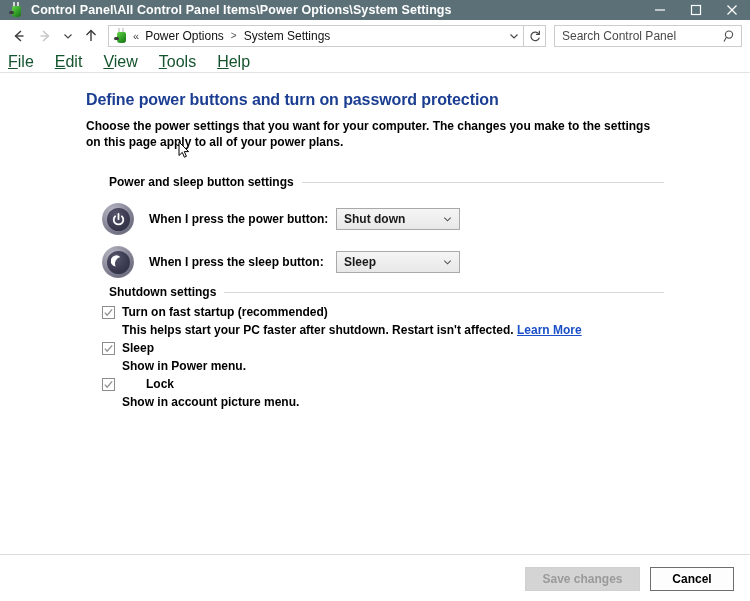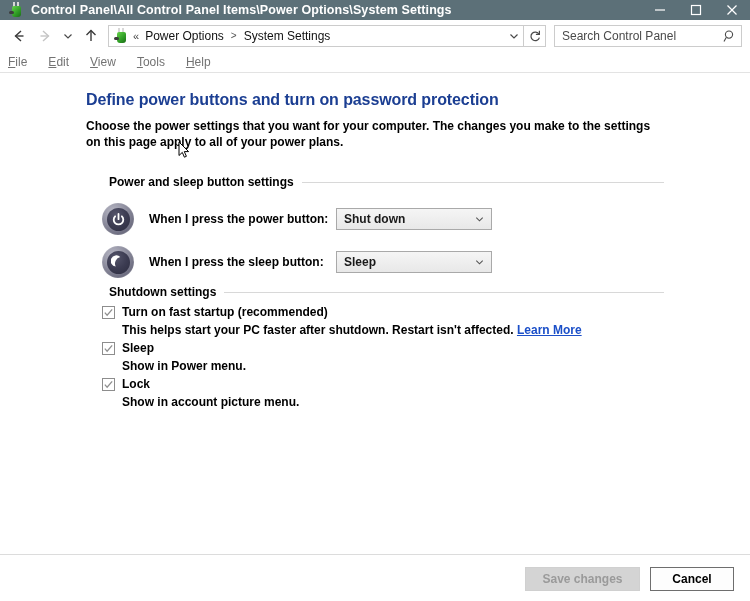--- a/index.html
+++ b/index.html
@@ -199,22 +199,22 @@
   
   .menubar {
     height: 21px;
     display: flex;
     align-items: center;
     padding-left: 8px;
     flex: 0 0 auto;
     background: #ffffff;
   }
   .menu-item {
-    font-size: 12px;
-    color: #737373;
+    font-size: 16px;
+    color: #14532d;
     padding: 0 11px 0 0;
     margin-right: 10px;
     white-space: nowrap;
   }
   .menu-item:first-child { }
   .menu-item u { text-decoration: underline; }
 
   .menubar-rule {
     height: 1px;
     background: #e3e3e3;
@@ -285,21 +285,21 @@
   }
   .row-label {
     font-size: 12px;
     font-weight: bold;
     color: #000;
     white-space: nowrap;
     margin-left: 15px;
     width: 187px;
   }
   .combo {
-    width: 156px;
+    width: 124px;
     height: 22px;
     background: linear-gradient(#f5f5f5, #e8e8e8);
     border: 1px solid #a9a9a9;
     box-sizing: border-box;
     display: flex;
     align-items: center;
     font-size: 12px;
     font-weight: bold;
     color: #1a1a1a;
     padding-left: 7px;
@@ -598,21 +598,21 @@
     <div class="check-row" style="top:268px;">
       <div class="checkbox">
         <svg width="11" height="11" viewBox="0 0 12 12">
             <path d="M2 6.2 L4.5 9 L10 2.5" fill="none" stroke="#8f8f8f" stroke-width="1.4"></path>
           </svg>
       </div>
       <div class="check-label">Sleep</div>
     </div>
     <div class="check-sub" style="top:286px;">Show in Power menu.</div>
 
-    <div class="check-row" style="top:304px;">
+    <div class="check-row" style="top:304px;gap:24px;">
       <div class="checkbox">
         <svg width="11" height="11" viewBox="0 0 12 12">
             <path d="M2 6.2 L4.5 9 L10 2.5" fill="none" stroke="#8f8f8f" stroke-width="1.4"></path>
           </svg>
       </div>
       <div class="check-label">Lock</div>
     </div>
     <div class="check-sub" style="top:322px;">Show in account picture menu.</div>
 
     <div class="footer-rule"></div>

